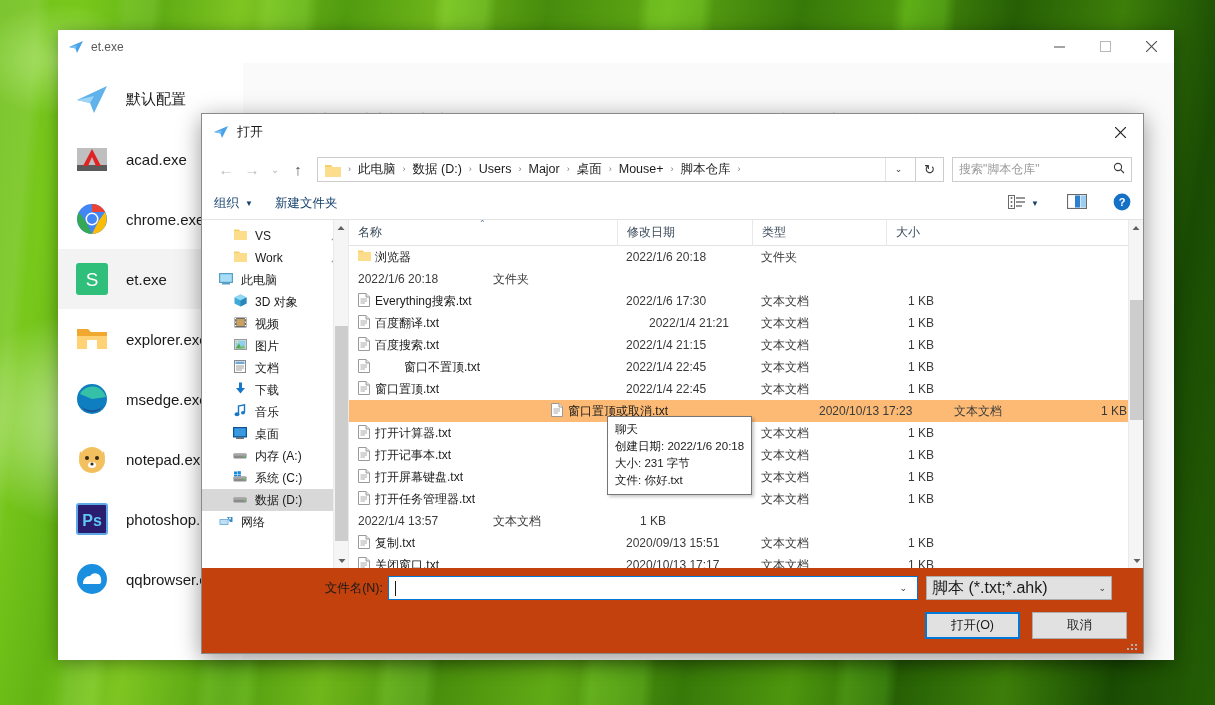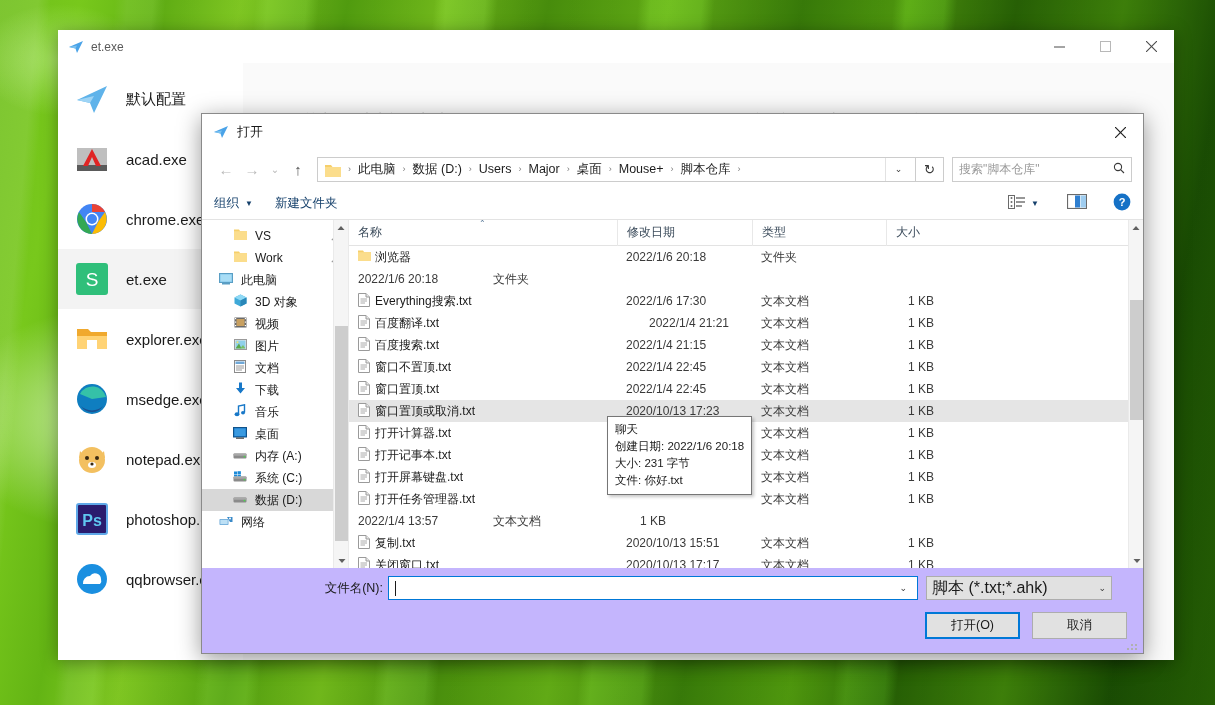--- a/index.html
+++ b/index.html
@@ -207,21 +207,21 @@
   }
   .col:first-child { border-left: none; }
   #sort-caret {
     position: absolute; left: 130px; top: -1px;
     font-size: 8px; color: #5a7a9a;
   }
   #file-rows { position: absolute; top: 26px; left: 0; right: 0; bottom: 0; overflow: hidden; }
   .frow {
     height: 22px; display: flex; align-items: center; font-size: 12px;
   }
-  .frow.selected { background: #e5e5e5; }
+  .frow.selected { background: #fdba74; justify-content: flex-end; }
   .fname { flex: none; display: flex; align-items: center; padding-left: 9px; color: #1a1a1a; }
   .fico { width: 17px; flex: none; font-size: 12px; }
   .fdate { flex: none; color: #3a3a3a; padding-left: 9px; }
   .ftype { flex: none; color: #3a3a3a; padding-left: 9px; }
   .fsize { flex: none; color: #3a3a3a; text-align: right; padding-right: 16px; }
   #file-scroll {
     position: absolute; right: 0; top: 0; width: 15px; height: 100%;
     background: #f5f5f5; border-left: 1px solid #eaeaea;
   }
 
@@ -229,21 +229,21 @@
   #tooltip {
     position: absolute; left: 258px; top: 196px;
     background: #ffffff; border: 1px solid #767676;
     padding: 4px 7px 5px 7px;
     box-shadow: 2px 2px 3px rgba(0,0,0,0.22);
     z-index: 30;
   }
   .tt-line { font-size: 11.5px; color: #1a1a1a; line-height: 17px; white-space: nowrap; }
 
   
-  #dlg-footer { height: 85px; flex: none; background: #c4b5fd; position: relative; }
+  #dlg-footer { height: 85px; flex: none; background: #c2410c; position: relative; }
   #fn-row {
     position: absolute; left: 0; right: 0; top: 8px;
     display: flex; align-items: center;
   }
   #fn-label {
     width: 186px; text-align: right; font-size: 12.5px; color: #1a1a1a;
     padding-right: 5px;
   }
   #fn-input {
     width: 530px; height: 24px; background: #ffffff;
@@ -738,21 +738,21 @@
                   <line x1="2.5" y1="8" x2="9" y2="8" stroke="#aaa"></line>
                   <line x1="2.5" y1="10" x2="7" y2="10" stroke="#aaa"></line>
                 </svg></span>
               <span>百度搜索.txt</span>
             </div>
             <div class="fdate" style="width: 135px;">2022/1/4 21:15</div>
             <div class="ftype" style="width: 118px;">文本文档</div>
             <div class="fsize" style="width: 80px;">1 KB</div>
           </div>
           <div class="frow">
-            <div class="fname" style="width: 268px;">
+            <div class="fname" style="width: 268px; gap: 29px;">
               <span class="fico"><svg width="12" height="14" viewBox="0 0 12 14">
                   <path d="M0.5 0.5 L8 0.5 L11.5 4 L11.5 13.5 L0.5 13.5 Z" fill="#fff" stroke="#9a9a9a"></path>
                   <path d="M8 0.5 L8 4 L11.5 4" fill="#e8e8e8" stroke="#9a9a9a"></path>
                   <line x1="2.5" y1="6" x2="9" y2="6" stroke="#aaa"></line>
                   <line x1="2.5" y1="8" x2="9" y2="8" stroke="#aaa"></line>
                   <line x1="2.5" y1="10" x2="7" y2="10" stroke="#aaa"></line>
                 </svg></span>
               <span>窗口不置顶.txt</span>
             </div>
             <div class="fdate" style="width: 135px;">2022/1/4 22:45</div>
@@ -858,21 +858,21 @@
             <div class="fname" style="width: 268px;">
               <span class="fico"><svg width="12" height="14" viewBox="0 0 12 14">
                   <path d="M0.5 0.5 L8 0.5 L11.5 4 L11.5 13.5 L0.5 13.5 Z" fill="#fff" stroke="#9a9a9a"></path>
                   <path d="M8 0.5 L8 4 L11.5 4" fill="#e8e8e8" stroke="#9a9a9a"></path>
                   <line x1="2.5" y1="6" x2="9" y2="6" stroke="#aaa"></line>
                   <line x1="2.5" y1="8" x2="9" y2="8" stroke="#aaa"></line>
                   <line x1="2.5" y1="10" x2="7" y2="10" stroke="#aaa"></line>
                 </svg></span>
               <span>复制.txt</span>
             </div>
-            <div class="fdate" style="width: 135px;">2020/10/13 15:51</div>
+            <div class="fdate" style="width: 135px;">2020/09/13 15:51</div>
             <div class="ftype" style="width: 118px;">文本文档</div>
             <div class="fsize" style="width: 80px;">1 KB</div>
           </div>
           <div class="frow">
             <div class="fname" style="width: 268px;">
               <span class="fico"><svg width="12" height="14" viewBox="0 0 12 14">
                   <path d="M0.5 0.5 L8 0.5 L11.5 4 L11.5 13.5 L0.5 13.5 Z" fill="#fff" stroke="#9a9a9a"></path>
                   <path d="M8 0.5 L8 4 L11.5 4" fill="#e8e8e8" stroke="#9a9a9a"></path>
                   <line x1="2.5" y1="6" x2="9" y2="6" stroke="#aaa"></line>
                   <line x1="2.5" y1="8" x2="9" y2="8" stroke="#aaa"></line>

